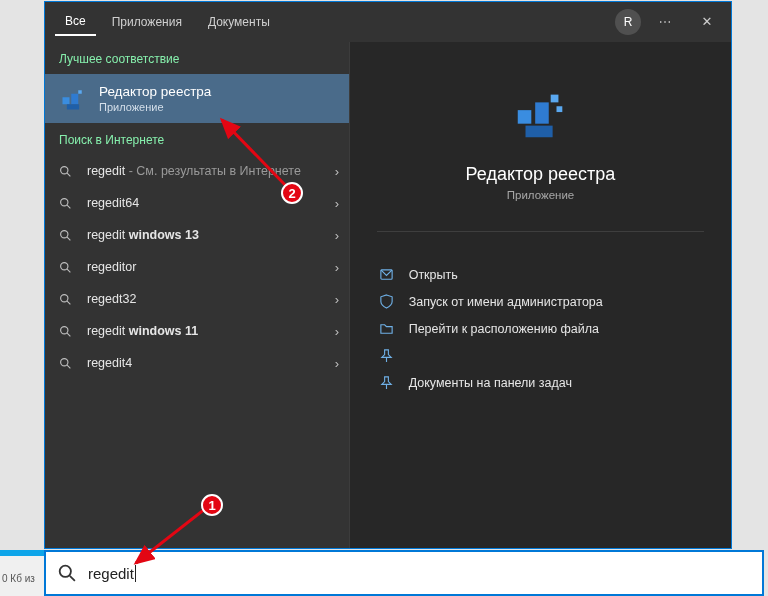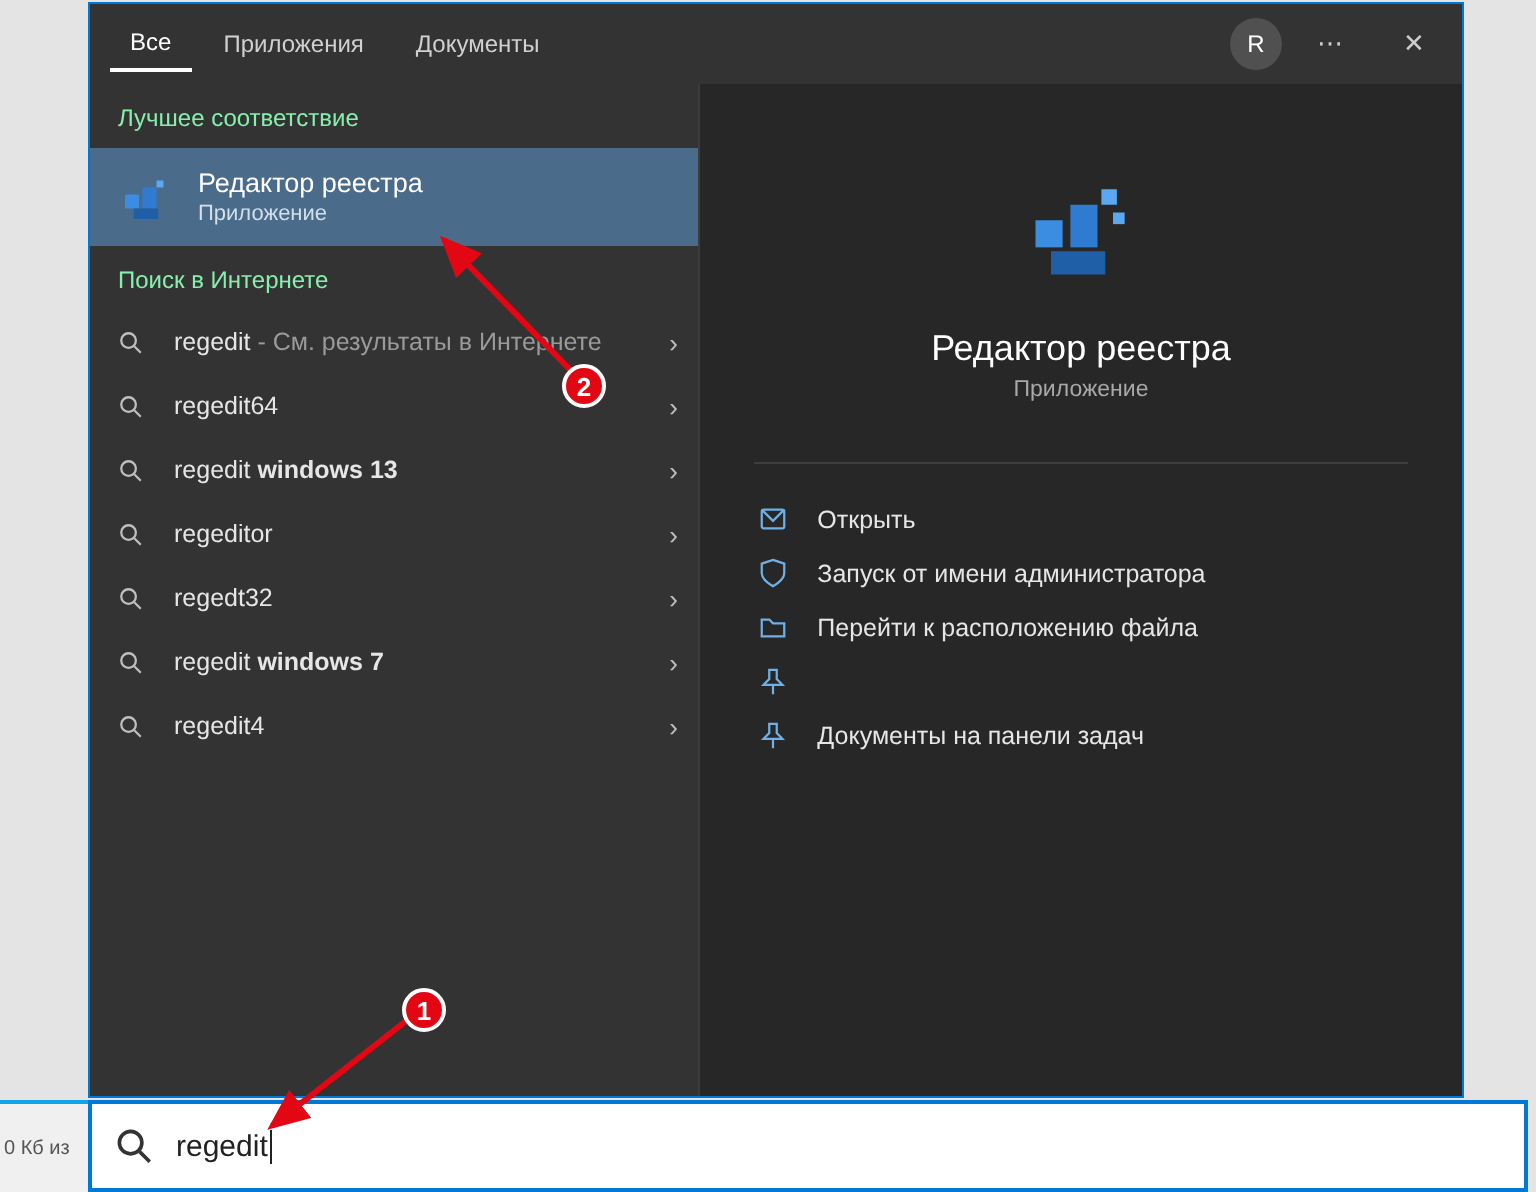--- a/index.html
+++ b/index.html
@@ -105,21 +105,21 @@
     display:flex;
     flex-direction:column;
     align-items:center;
     padding-top: 36px;
     border-left:1px solid #3c3c3c;
   }
   .big-icon { width:72px; height:72px; display:flex; align-items:center; justify-content:center; }
   .detail-title { font-size: 18px; color:#fff; margin-top:14px; }
   .detail-sub { font-size: 11.5px; color:#a8a8a8; margin-top:4px; }
   .divider { width: 86%; height:1px; background:#3e3e3e; margin: 30px 0 14px 0; }
-  .actions { width:86%; }
+  .actions { width:86%;margin-top:15px; }
   .action-row {
     display:flex; align-items:center; gap:14px;
     font-size:12.5px; color:#e6e6e6;
     padding:6px 2px;
   }
   .action-row .aicon { width:16px; color:#6fb0e6; }
   
   .searchbar {
     position:absolute;
     left:44px; bottom:0;
@@ -135,21 +135,21 @@
     font-size:15px; color:#222;
     border-right:1px solid #222; padding-right:1px;
   }
   
   .status-sliver {
     position:absolute; left:0; bottom:0;
     font-size:10px; color:#555;
     background:#f0f0f0;
     padding:1px 2px;
     writing-mode:horizontal-tb;
-    border-top:2px solid #0ea5e9;
+    border-top:6px solid #0ea5e9;
     width:44px;
     height:46px;
     line-height:44px;
     overflow:hidden;
   }
   
   .marker {
     position:absolute;
     width:22px; height:22px; border-radius:50%;
     background:#e30613; color:#fff;
@@ -253,21 +253,21 @@
           <span>regedt32</span>
           <span class="chev">›</span>
         </div>
         <div class="result-row">
           <span class="magnify">
               <svg viewBox="0 0 16 16" width="13" height="13" fill="none" stroke="#bfbfbf" stroke-width="1.4">
                 <circle cx="6.5" cy="6.5" r="4.5"></circle>
                 <line x1="10" y1="10" x2="14" y2="14"></line>
               </svg>
             </span>
-          <span><span>regedit </span><b>windows 7</b></span>
+          <span><span>regedit </span><b>windows 11</b></span>
           <span class="chev">›</span>
         </div>
         <div class="result-row">
           <span class="magnify">
               <svg viewBox="0 0 16 16" width="13" height="13" fill="none" stroke="#bfbfbf" stroke-width="1.4">
                 <circle cx="6.5" cy="6.5" r="4.5"></circle>
                 <line x1="10" y1="10" x2="14" y2="14"></line>
               </svg>
             </span>
           <span>regedit4</span>

